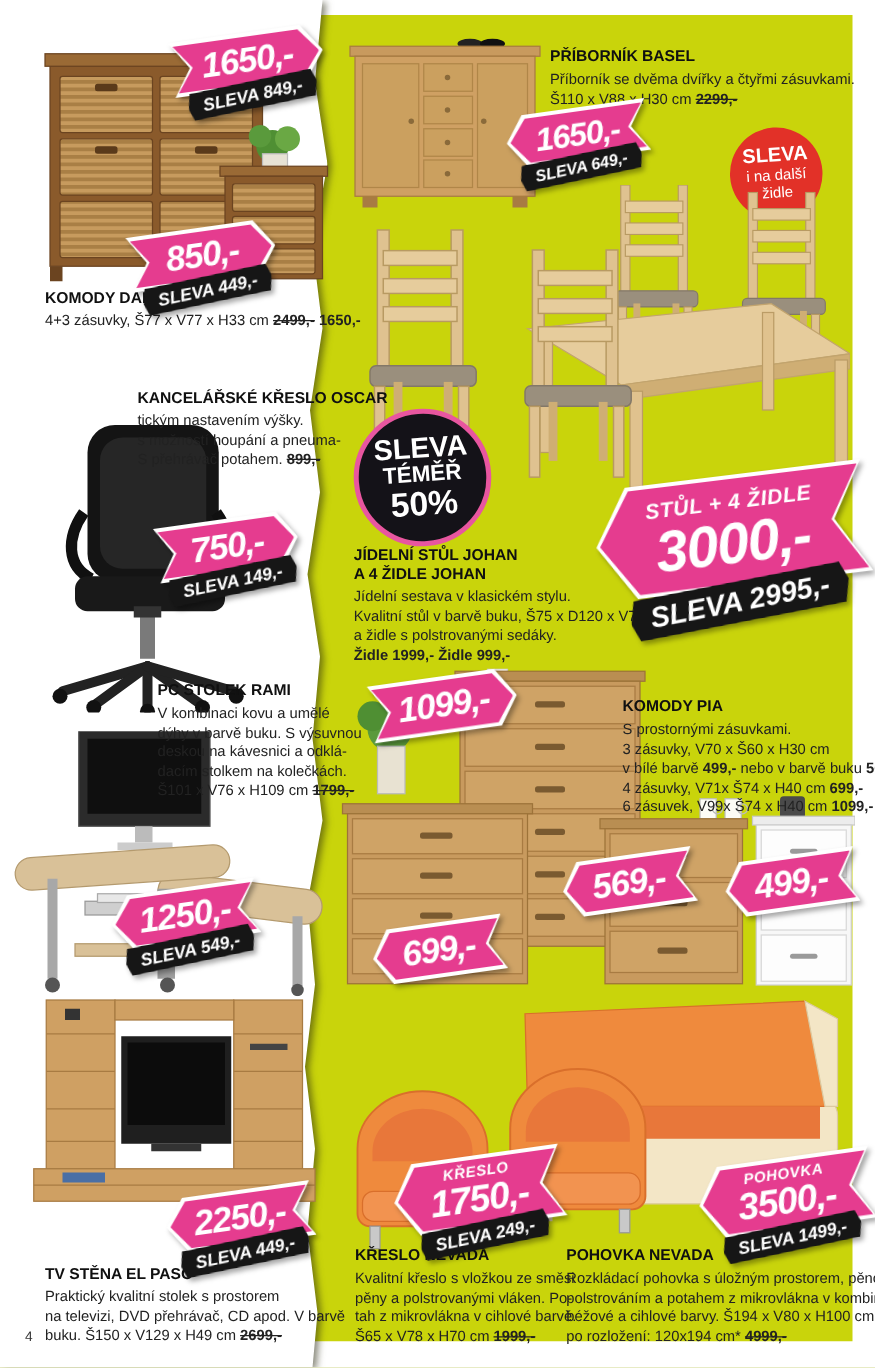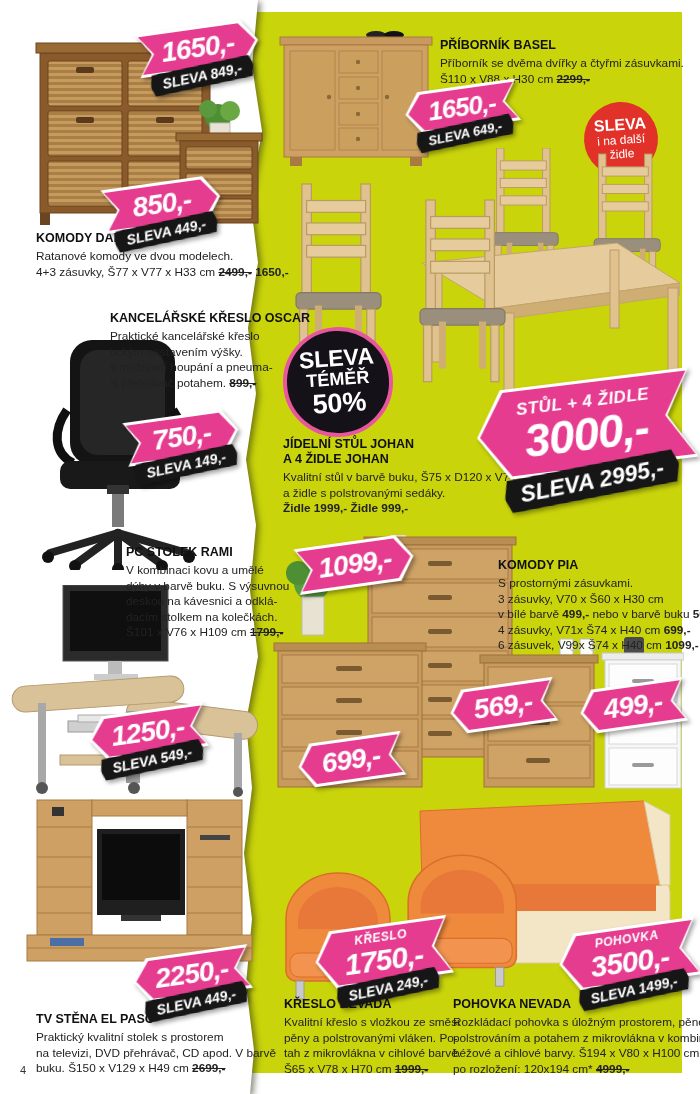--- a/index.html
+++ b/index.html
@@ -288,27 +288,25 @@
       <rect x="148" y="92" width="236" height="26" fill="#e8773a"></rect>
       <rect x="160" y="168" width="10" height="16" fill="#cfc3a6"></rect>
         <rect x="372" y="168" width="10" height="16" fill="#cfc3a6"></rect>
       <use href="#tub" transform="translate(10,76)"></use>
       <use href="#tub" transform="translate(132,58) scale(1.04)"></use>
     </svg>
   </div>
 
   <div class="ptext" style="left:36px;top:231px;">
     <div class="p-title">KOMODY DANI</div>
-    <div class="pl"><span class="seg-n">Ratanové komody ve dvou modelech.</span></div>
     <div class="pl"><span class="seg-n">4+3 zásuvky, Š77 x V77 x H33 cm </span><span class="seg-s">2499,-</span><span class="seg-b"> 1650,-</span></div>
   </div>
 
   <div class="ptext" style="left:110px;top:311px;">
     <div class="p-title">KANCELÁŘSKÉ KŘESLO OSCAR</div>
-    <div class="pl"><span class="seg-n">Praktické kancelářské křeslo</span></div>
     <div class="pl"><span class="seg-n">tickým nastavením výšky.</span></div>
     <div class="pl"><span class="seg-n">s možností houpání a pneuma-</span></div>
     <div class="pl"><span class="seg-n">S přehrávač potahem. </span><span class="seg-s">899,-</span></div>
   </div>
 
   <div class="ptext" style="left:126px;top:545px;">
     <div class="p-title">PC STOLEK RAMI</div>
     <div class="pl"><span class="seg-n">V kombinaci kovu a umělé</span></div>
     <div class="pl"><span class="seg-n">dýhy v barvě buku. S výsuvnou</span></div>
     <div class="pl"><span class="seg-n">deskou na kávesnici a odklá-</span></div>
@@ -325,20 +323,21 @@
 
   <div class="ptext" style="left:440px;top:38px;">
     <div class="p-title">PŘÍBORNÍK BASEL</div>
     <div class="pl"><span class="seg-n">Příborník se dvěma dvířky a čtyřmi zásuvkami.</span></div>
     <div class="pl"><span class="seg-n">Š110 x V88 x H30 cm </span><span class="seg-s">2299,-</span></div>
   </div>
 
   <div class="ptext" style="left:283px;top:437px;">
     <div class="p-title">JÍDELNÍ STŮL JOHAN
 A 4 ŽIDLE JOHAN</div>
+    <div class="pl"><span class="seg-n">Jídelní sestava v klasickém stylu.</span></div>
     <div class="pl"><span class="seg-n">Kvalitní stůl v barvě buku, Š75 x D120 x V74 cm*,</span></div>
     <div class="pl"><span class="seg-n">a židle s polstrovanými sedáky.</span></div>
     <div class="pl"><span class="seg-b">Židle 1999,- Židle 999,-</span></div>
   </div>
 
   <div class="ptext" style="left:498px;top:558px;">
     <div class="p-title">KOMODY PIA</div>
     <div class="pl"><span class="seg-n">S prostornými zásuvkami.</span></div>
     <div class="pl"><span class="seg-n">3 zásuvky, V70 x Š60 x H30 cm</span></div>
     <div class="pl"><span class="seg-n">v bílé barvě </span><span class="seg-b">499,-</span><span class="seg-n"> nebo v barvě buku </span><span class="seg-b">569,-</span></div>

